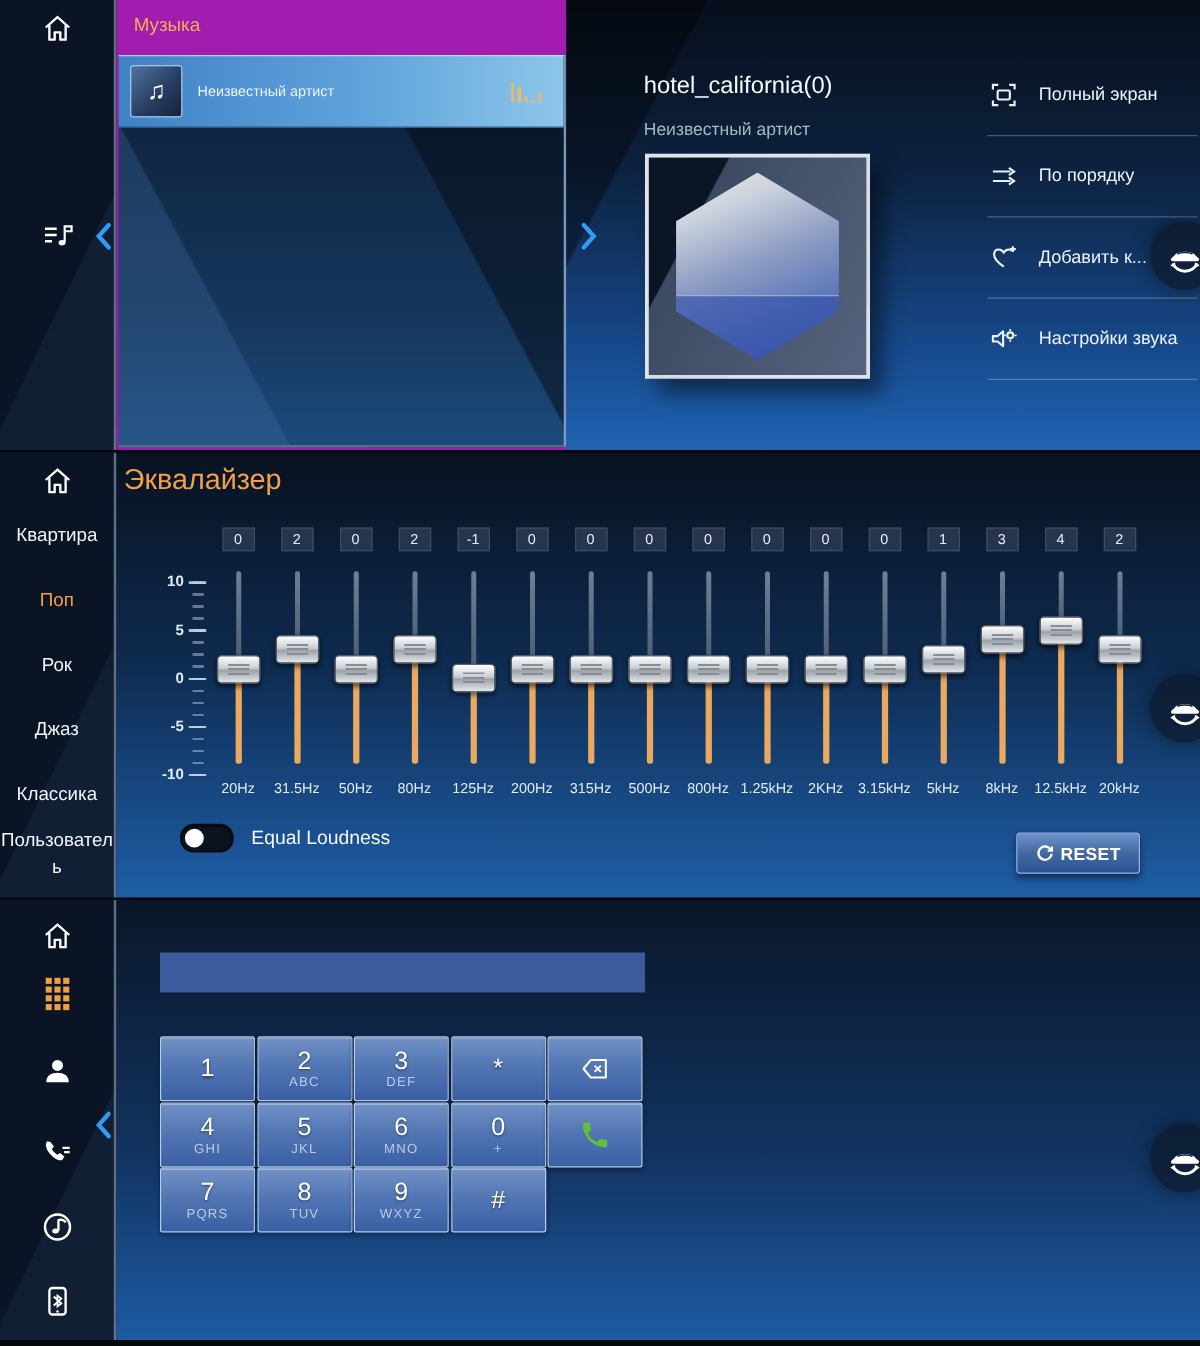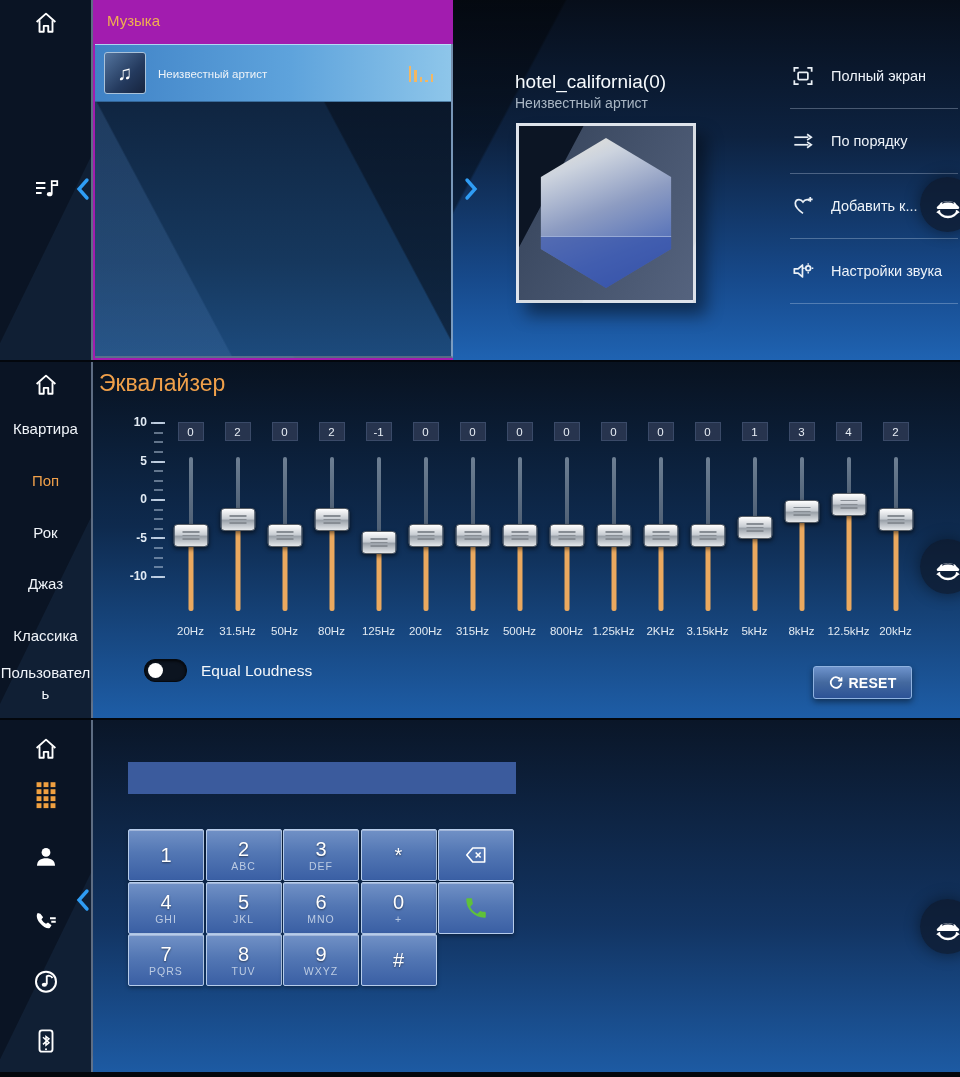--- a/index.html
+++ b/index.html
@@ -34,21 +34,21 @@
     font-size:20px;color:#fff;}
   .track-meta{flex:1 1 auto;min-width:0;}
   .track-title{font-size:15px;color:#f4b259;white-space:nowrap;overflow:hidden;}
   .track-artist{font-size:11.5px;color:#eef3f8;margin-top:2px;}
   .bars{display:flex;align-items:flex-end;gap:3px;height:17px;margin:0 18px 0 6px;}
   .bars i{display:block;width:2.5px;background:#f2b763;}
   .tp-right{position:absolute;left:453px;right:0;top:0;height:360px;
     background:
       linear-gradient(118deg, rgba(0,0,0,.38) 0 16%, rgba(0,0,0,0) 16.4%),
       linear-gradient(180deg,#070e1a 0%,#0d2240 38%,#174a8c 78%,#1f63b2 100%);}
-  .np-title{position:absolute;left:62px;top:71px;font-size:19px;color:#f6fafd;}
+  .np-title{position:absolute;left:62px;top:58px;font-size:19px;color:#f6fafd;}
   .np-artist{position:absolute;left:62px;top:95px;font-size:14px;color:#a9b6c4;}
   .album{position:absolute;left:63px;top:123px;width:174px;height:174px;
     border:3px solid rgba(238,243,248,.9);
     background:linear-gradient(118deg,#0c1524 0 24%,#3c4a62 24.4%,#55637e 100%);
     box-shadow:10px 12px 16px rgba(0,0,0,.45);}
   .hex{position:absolute;left:50%;top:50%;width:148px;height:150px;transform:translate(-50%,-50%);
     clip-path:polygon(50% 0,94% 26%,94% 74%,50% 100%,6% 74%,6% 26%);
     background:linear-gradient(158deg,#f2ecda 0%,#ccd3de 22%,#8d9cc2 48%,#5d77ba 72%,#3e56a8 100%);}
   .hex i{position:absolute;left:0;right:0;bottom:0;height:34%;background:rgba(46,76,168,.6);
     border-top:1px solid rgba(230,240,250,.5);}
@@ -64,21 +64,21 @@
   .fab svg{width:38px;height:38px;}
   
   #panel-eq{top:360px;height:358px;border-top:2px solid #03070d;
     background:linear-gradient(180deg,#081220 0%,#0e2a4e 46%,#1e5ea8 100%);}
   .eq-content{position:absolute;left:93px;top:0;right:0;bottom:0;}
   .eq-header{position:absolute;left:6px;top:8px;font-size:23px;color:#f0a04a;}
   .preset{position:absolute;left:0;width:91px;text-align:center;font-size:15px;color:#f0f4f9;
     line-height:21px;overflow-wrap:anywhere;}
   .preset.sel{color:#f0a04a;}
   .eq-wrap{position:absolute;left:22px;top:60px;display:flex;}
-  .eq-scale{position:relative;width:52px;height:154px;}
+  .eq-scale{position:relative;width:52px;height:154px;margin-top:43px;}
   .eq-scale span{position:absolute;right:20px;font-size:12px;font-weight:bold;color:#e2ebf4;line-height:16px;text-align:right;width:30px;}
   .ticks-minor{position:absolute;right:4px;top:0;width:9px;height:156px;
     background:repeating-linear-gradient(to bottom,rgba(185,202,222,.5) 0 2px,rgba(0,0,0,0) 2px 9.625px);}
   .ticks-major{position:absolute;right:2px;top:0;width:14px;height:156px;
     background:repeating-linear-gradient(to bottom,rgba(205,220,238,.85) 0 2px,rgba(0,0,0,0) 2px 38.5px);}
   .eq-col{width:47px;display:flex;flex-direction:column;align-items:center;}
   .eq-val{margin-top:0;width:24px;height:17px;background:#27344e;border:1px solid #3a4a68;
     color:#e8eef5;font-size:11.5px;display:flex;align-items:center;justify-content:center;}
   .eq-slider{position:relative;width:36px;height:154px;margin-top:16px;}
   .tr-top{position:absolute;left:50%;top:0;width:4px;transform:translateX(-50%);

